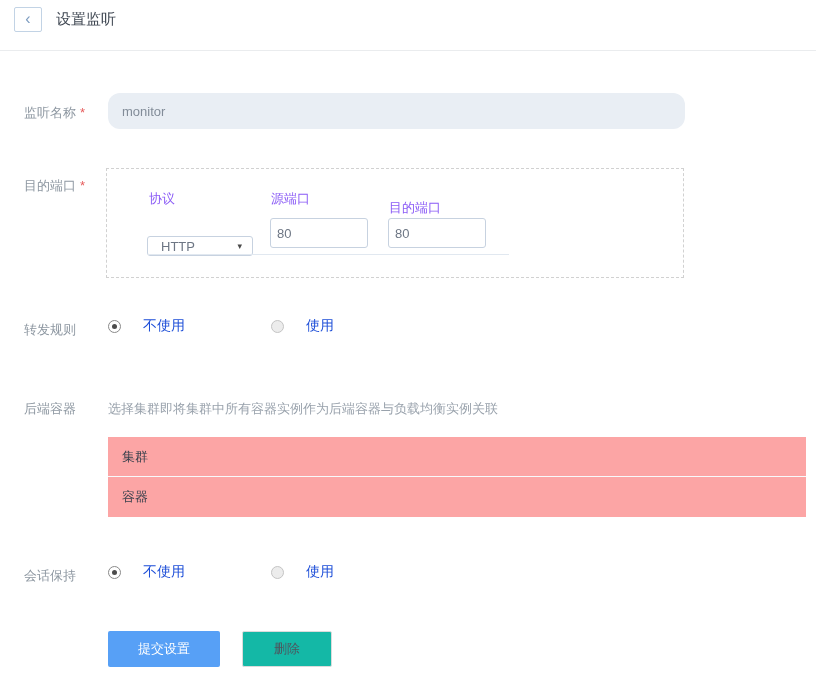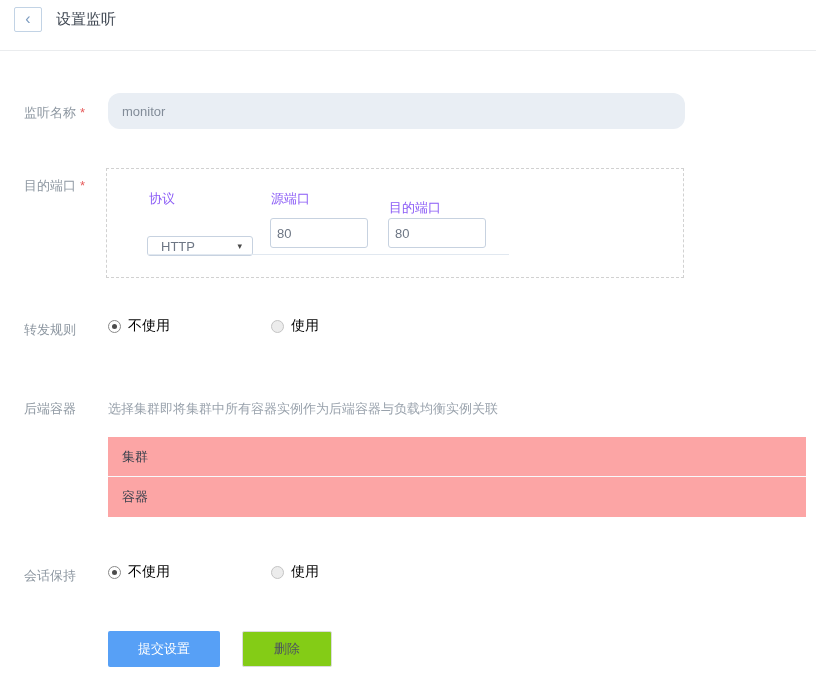--- a/index.html
+++ b/index.html
@@ -46,35 +46,35 @@
   .lbl-forward { top:321px; }
   .lbl-session { top:567px; }
   .radio-opt { position:absolute; display:flex; align-items:center; cursor:pointer; }
   .ro-fwd-0 { left:108px; top:317px; } .ro-fwd-1 { left:271px; top:317px; }
   .ro-ses-0 { left:108px; top:563px; } .ro-ses-1 { left:271px; top:563px; }
   .radio { width:13px; height:13px; border-radius:50%; border:1px solid #c4c4c4;
     background:#ececec; position:relative; flex:0 0 auto; }
   .radio.checked { border-color:#8a8a8a; background:#fff; }
   .radio.checked::after { content:""; position:absolute; left:3px; top:3px;
     width:5px; height:5px; border-radius:50%; background:#4c4c4c; }
-  .opt-label { font-size:14px; color:#000000; margin-left:7px; }
+  .opt-label { font-size:14px; color:#1d4ed8; margin-left:22px; }
 
   
   .lbl-backend { top:400px; }
   .backend-desc { position:absolute; left:108px; top:400px; font-size:13px; color:#99a2ac; }
   .backend-table { position:absolute; left:108px; top:437px; width:698px; background:#fca5a5; }
   .table-row { height:40px; line-height:40px; padding-left:14px; font-size:13px;
     color:#3a414d; border-bottom:1px solid #f8fafc; }
   .table-row:last-child { border-bottom:none; }
 
   
   .btn { position:absolute; top:631px; height:36px; font-size:13px; border-radius:2px;
     cursor:pointer; font-family:inherit; }
   .btn-primary { left:108px; width:112px; background:#57a0f6; color:#fff; border:none; }
-  .btn-secondary { left:242px; width:90px; background:#84cc16; color:#4e555e; border:1px solid #dbdbdb; }
+  .btn-secondary { left:242px; width:90px; background:#14b8a6; color:#4e555e; border:1px solid #dbdbdb; }
 </style>
 </head>
 <body>
 
 <div id="page">
 
   <div class="back-btn">
     <span class="chev">‹</span>
   </div>
   <div class="page-title">设置监听</div>

